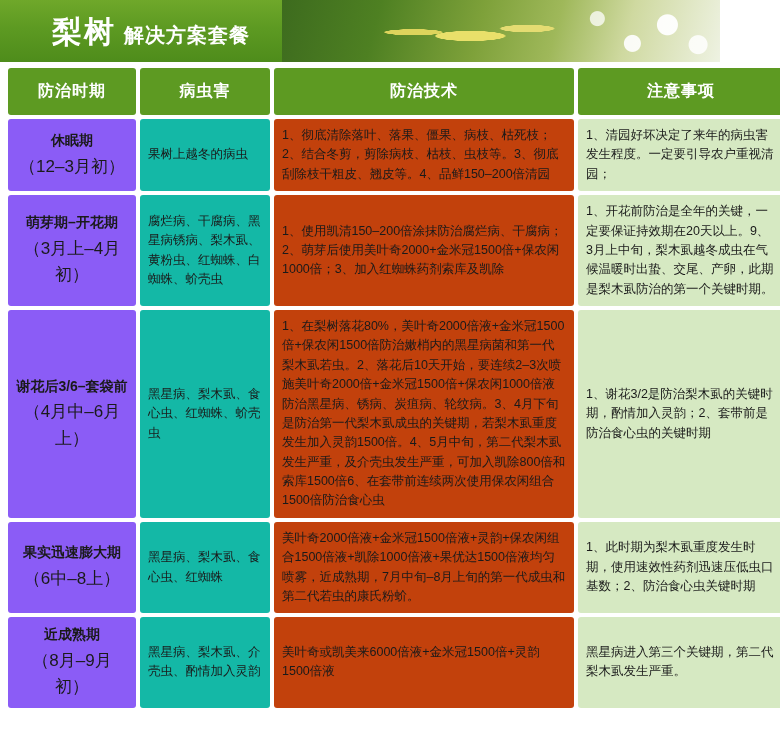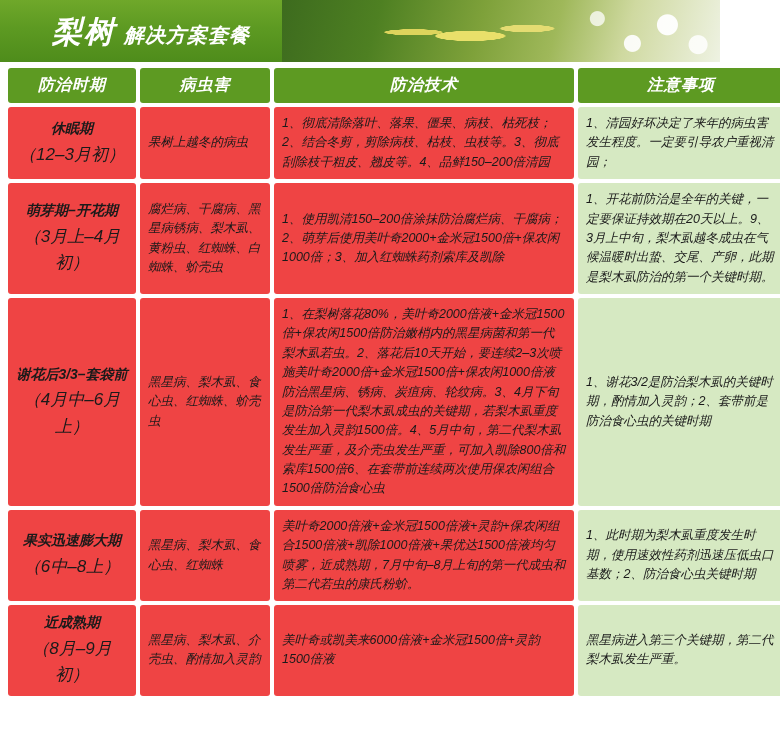--- a/index.html
+++ b/index.html
@@ -2,21 +2,21 @@
 <html><head>
 <meta charset="utf-8">
 <style>
   html,body{margin:0;padding:0;}
   body{
     width:780px;height:753px;
     background:#ffffff;
     font-family:"Liberation Sans","DejaVu Sans",sans-serif;
     overflow:hidden;
   }
-  .page{position:relative;width:720px;height:753px;font-style:italic;}
+  .page{position:relative;width:720px;height:753px;}
 
   
   .banner{
     position:relative;
     height:62px;
     background:linear-gradient(to bottom,#6fa82a 0%,#5d9a22 45%,#4e8c1b 100%);
     overflow:hidden;
   }
   .banner-title{
     position:absolute;left:52px;top:12px;
@@ -51,35 +51,35 @@
     width:772px;
     margin:2px 4px 0 4px;
     table-layout:fixed;
   }
   .tbl th{
     background:#5d9a22;
     color:#ffffff;
     font-size:16px;
     font-weight:bold;
     letter-spacing:1px;
-    padding:7px 2px;
+    padding:13px 2px;
     text-align:center;
     border-radius:3px;
   }
   .tbl td{
     vertical-align:middle;
     font-size:12.5px;
     line-height:1.55;
     padding:7px 8px;
     border-radius:3px;
     color:#1a1a1a;
   }
-  td.c0{background:#ef4444;text-align:center;}
-  td.c1{background:#ef4444;}
-  td.c2{background:#ef4444;}
+  td.c0{background:#8b5cf6;text-align:center;}
+  td.c1{background:#14b8a6;}
+  td.c2{background:#c2410c;}
   td.c3{background:#d6e9c2;}
 
   .c0 .period{display:block;font-size:14px;font-weight:bold;margin-bottom:2px;}
   .c0 .months{display:block;font-size:17px;}
 
   
   col.w0{width:128px;}
   col.w1{width:130px;}
   col.w2{width:300px;}
   col.w3{width:206px;}
@@ -127,21 +127,21 @@
         <td class="c0">
           <span class="period">萌芽期–开花期</span>
           <span class="months">（3月上–4月初）</span>
         </td>
         <td class="c1"><span class="txt">腐烂病、干腐病、黑星病锈病、梨木虱、黄粉虫、红蜘蛛、白蜘蛛、蚧壳虫</span></td>
         <td class="c2"><span class="txt">1、使用凯清150–200倍涂抹防治腐烂病、干腐病；2、萌芽后使用美叶奇2000+金米冠1500倍+保农闲1000倍；3、加入红蜘蛛药剂索库及凯除</span></td>
         <td class="c3"><span class="txt">1、开花前防治是全年的关键，一定要保证持效期在20天以上。9、3月上中旬，梨木虱越冬成虫在气候温暖时出蛰、交尾、产卵，此期是梨木虱防治的第一个关键时期。</span></td>
       </tr>
       <tr>
         <td class="c0">
-          <span class="period">谢花后3/3–套袋前</span>
+          <span class="period">谢花后3/6–套袋前</span>
           <span class="months">（4月中–6月上）</span>
         </td>
         <td class="c1"><span class="txt">黑星病、梨木虱、食心虫、红蜘蛛、蚧壳虫</span></td>
         <td class="c2"><span class="txt">1、在梨树落花80%，美叶奇2000倍液+金米冠1500倍+保农闲1500倍防治嫩梢内的黑星病菌和第一代梨木虱若虫。2、落花后10天开始，要连续2–3次喷施美叶奇2000倍+金米冠1500倍+保农闲1000倍液防治黑星病、锈病、炭疽病、轮纹病。3、4月下旬是防治第一代梨木虱成虫的关键期，若梨木虱重度发生加入灵韵1500倍。4、5月中旬，第二代梨木虱发生严重，及介壳虫发生严重，可加入凯除800倍和索库1500倍6、在套带前连续两次使用保农闲组合1500倍防治食心虫</span></td>
         <td class="c3"><span class="txt">1、谢花3/2是防治梨木虱的关键时期，酌情加入灵韵；2、套带前是防治食心虫的关键时期</span></td>
       </tr>
       <tr>
         <td class="c0">
           <span class="period">果实迅速膨大期</span>
           <span class="months">（6中–8上）</span>

